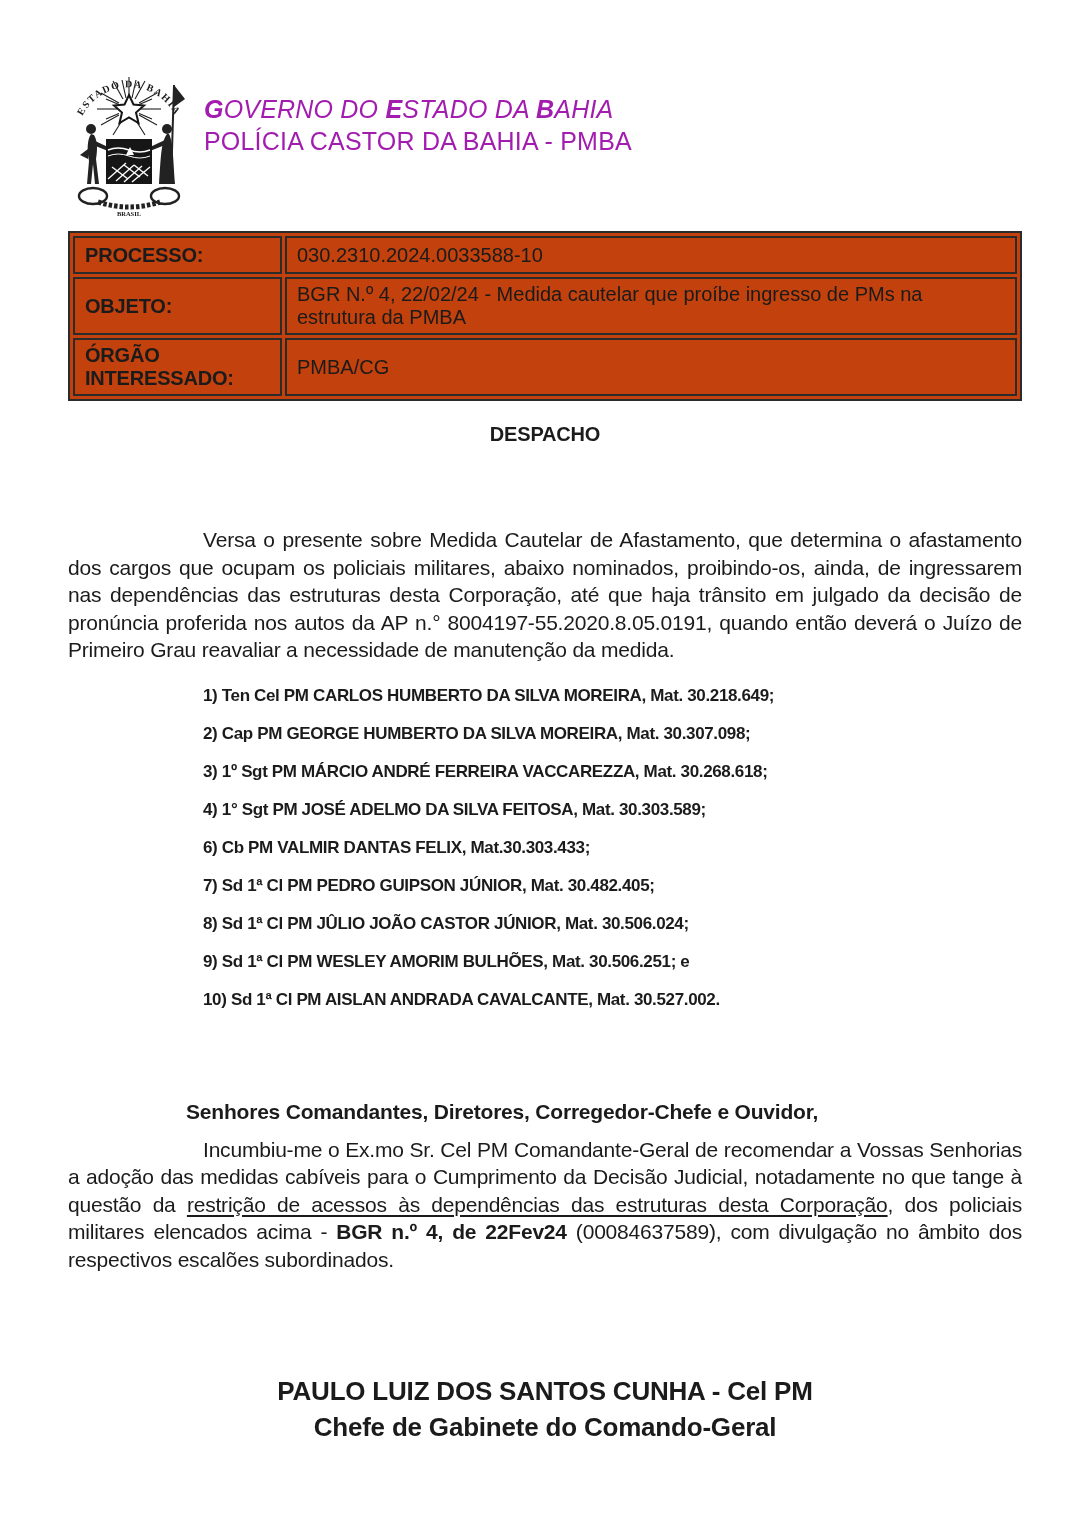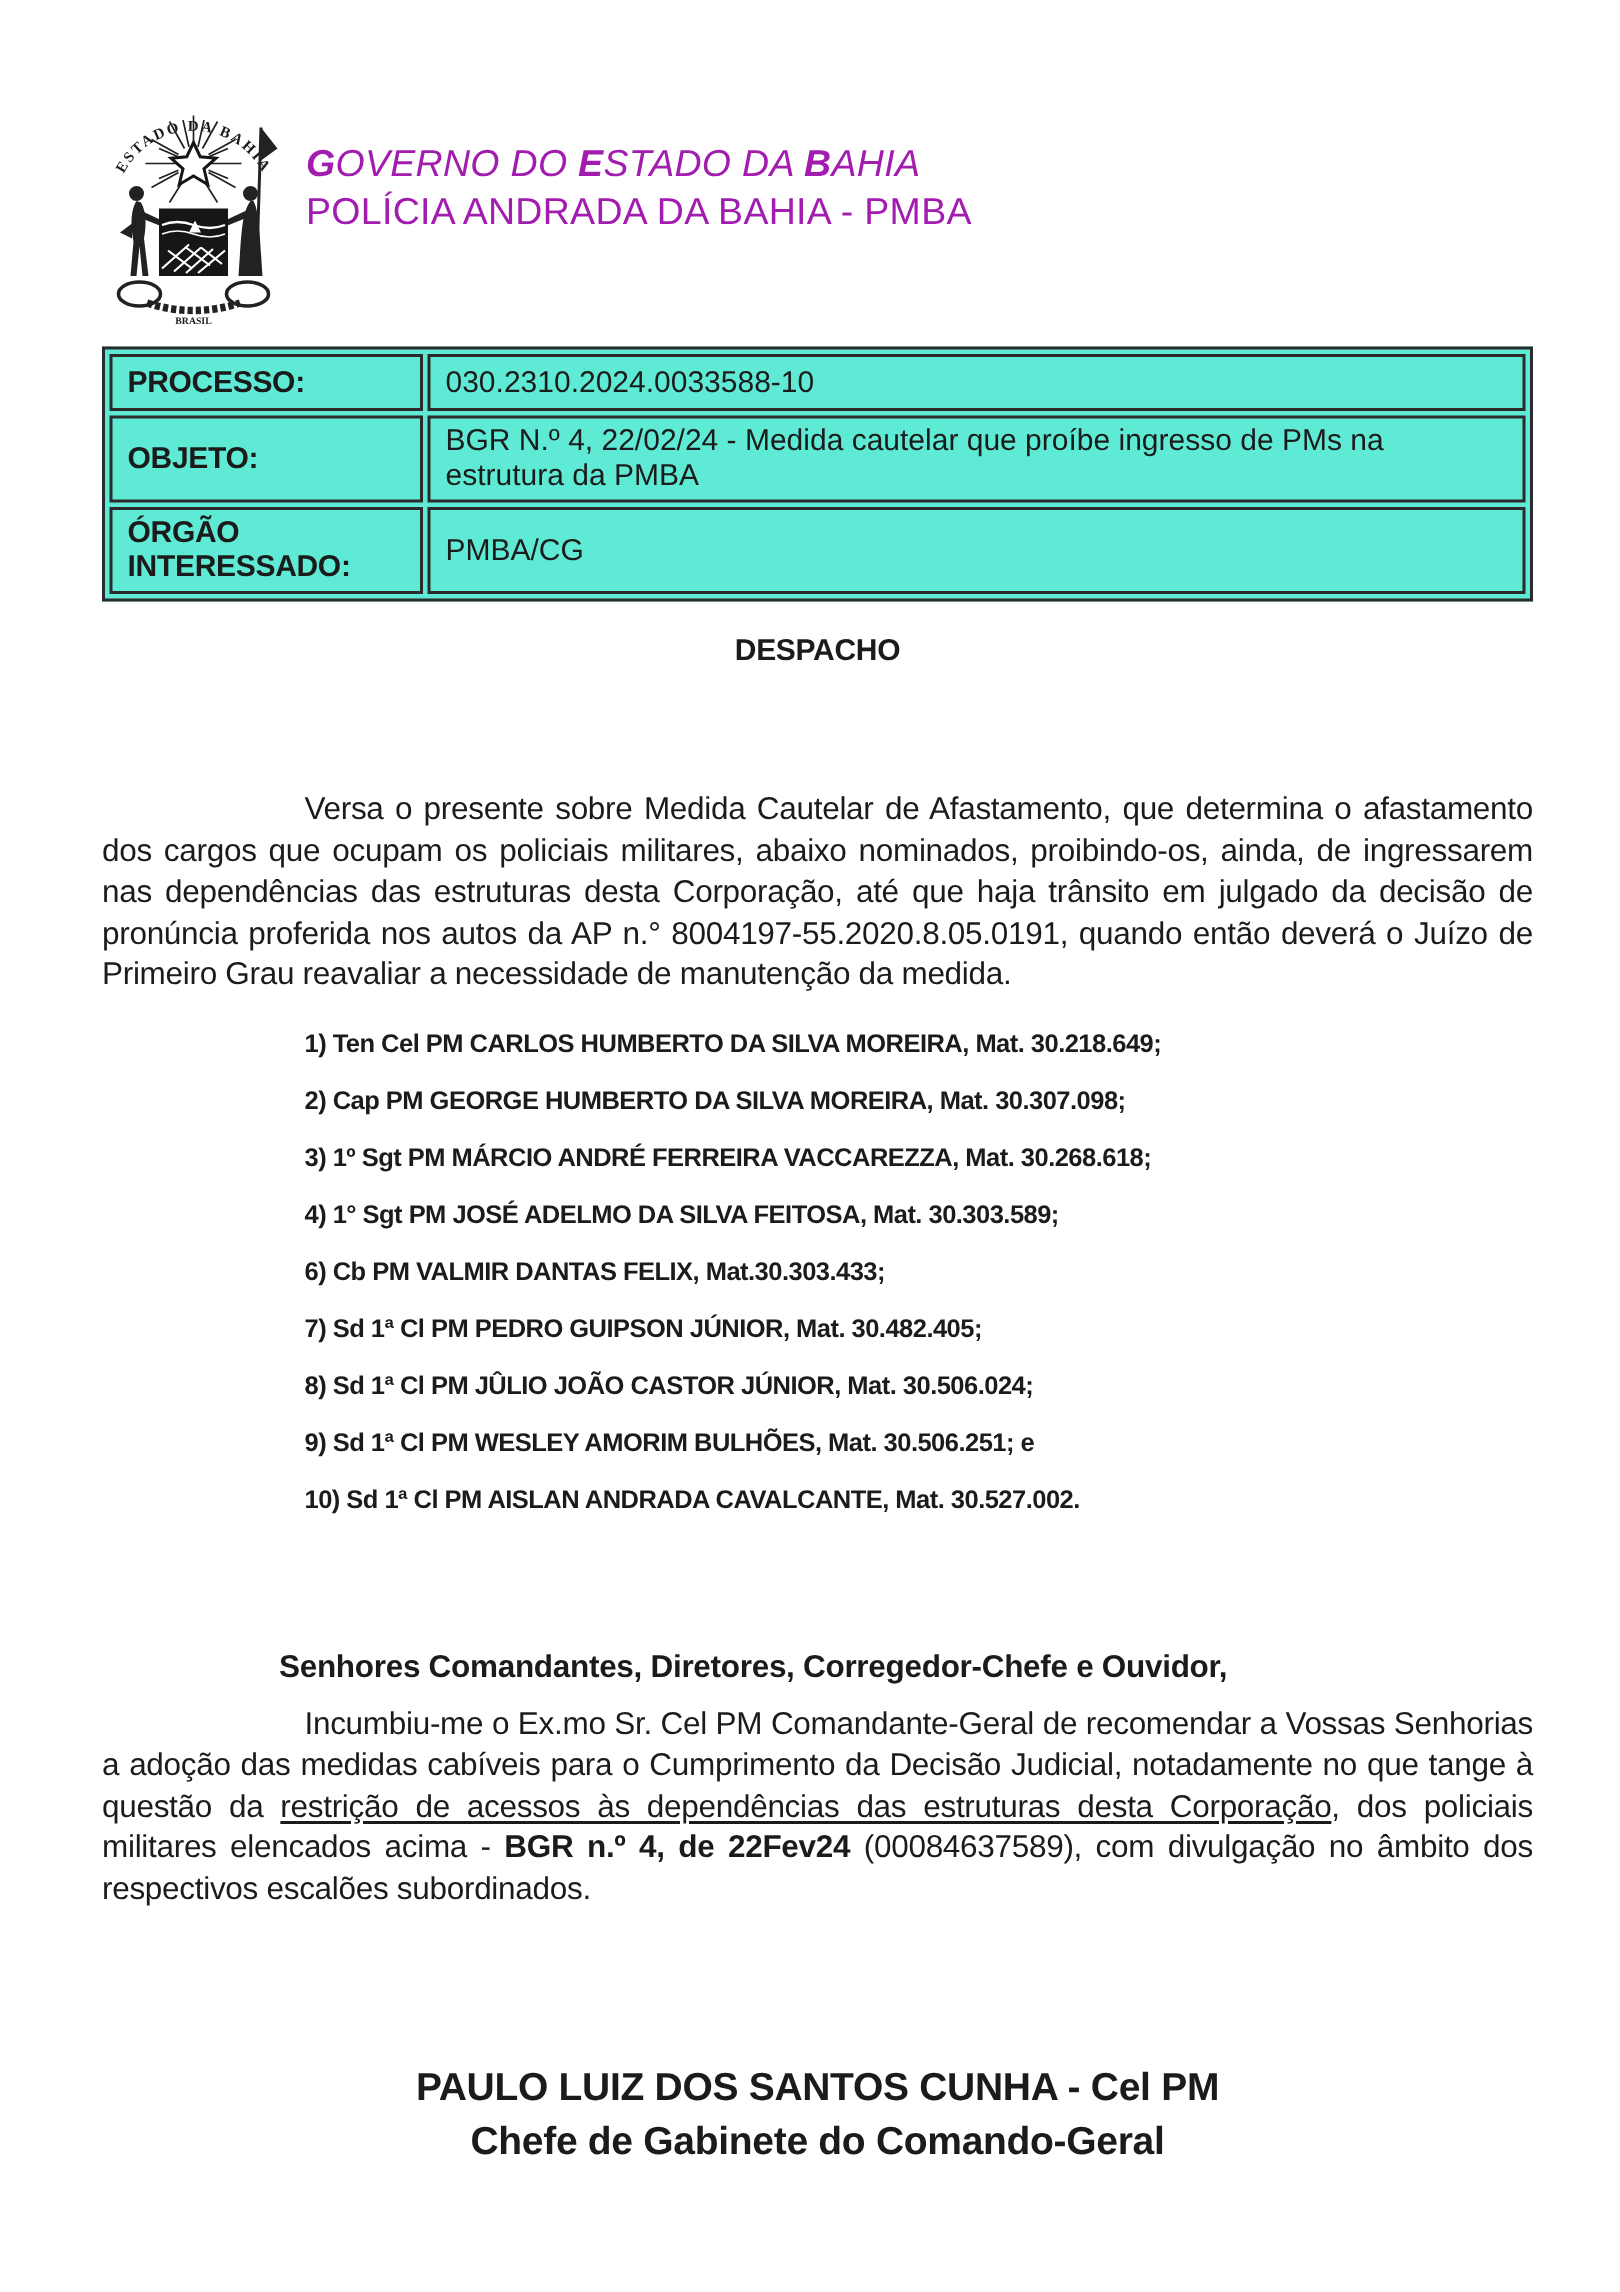--- a/index.html
+++ b/index.html
@@ -22,21 +22,21 @@
   .ht-italic { font-style: italic; }
   .ht-italic .lead { font-weight: bold; }
 
   
   table.info-table {
     width: 100%;
     border-collapse: separate;
     border-spacing: 3px;
     border: 2px solid #2b2b2b;
     margin-top: 6px;
-    background: #5eead4;
+    background: #c2410c;
   }
   table.info-table td {
     border: 2px solid #2b2b2b;
     padding: 4px 10px;
     font-size: 20px;
     line-height: 23px;
     vertical-align: middle;
     color: #1b1b1b;
   }
   td.cell-label { width: 185px; font-weight: bold; letter-spacing: -0.2px; }
@@ -154,21 +154,21 @@
       </g>
 
       <ellipse cx="25" cy="141" rx="14" ry="8" fill="none" stroke="#222" stroke-width="2.4"></ellipse>
       <ellipse cx="97" cy="141" rx="14" ry="8" fill="none" stroke="#222" stroke-width="2.4"></ellipse>
       <path d="M30 147 Q61 157 92 147" stroke="#222" stroke-width="5" fill="none" stroke-dasharray="3.5 2"></path>
       <text x="61" y="161" text-anchor="middle" font-size="6.5" font-family="Liberation Serif, serif" font-weight="bold" fill="#1a1a1a">BRASIL</text>
     </svg>
 
     <div class="header-text">
       <div class="ht-line ht-italic"><span class="lead">G</span><span>OVERNO DO </span><span class="lead">E</span><span>STADO DA </span><span class="lead">B</span><span>AHIA</span></div>
-      <div class="ht-line">POLÍCIA ANDRADA DA BAHIA - PMBA</div>
+      <div class="ht-line">POLÍCIA CASTOR DA BAHIA - PMBA</div>
     </div>
   </div>
 
   <table class="info-table">
     <tbody>
       <tr class="row-processo">
         <td class="cell-label">PROCESSO:</td>
         <td class="cell-value">030.2310.2024.0033588-10</td>
       </tr>
       <tr class="row-objeto">

